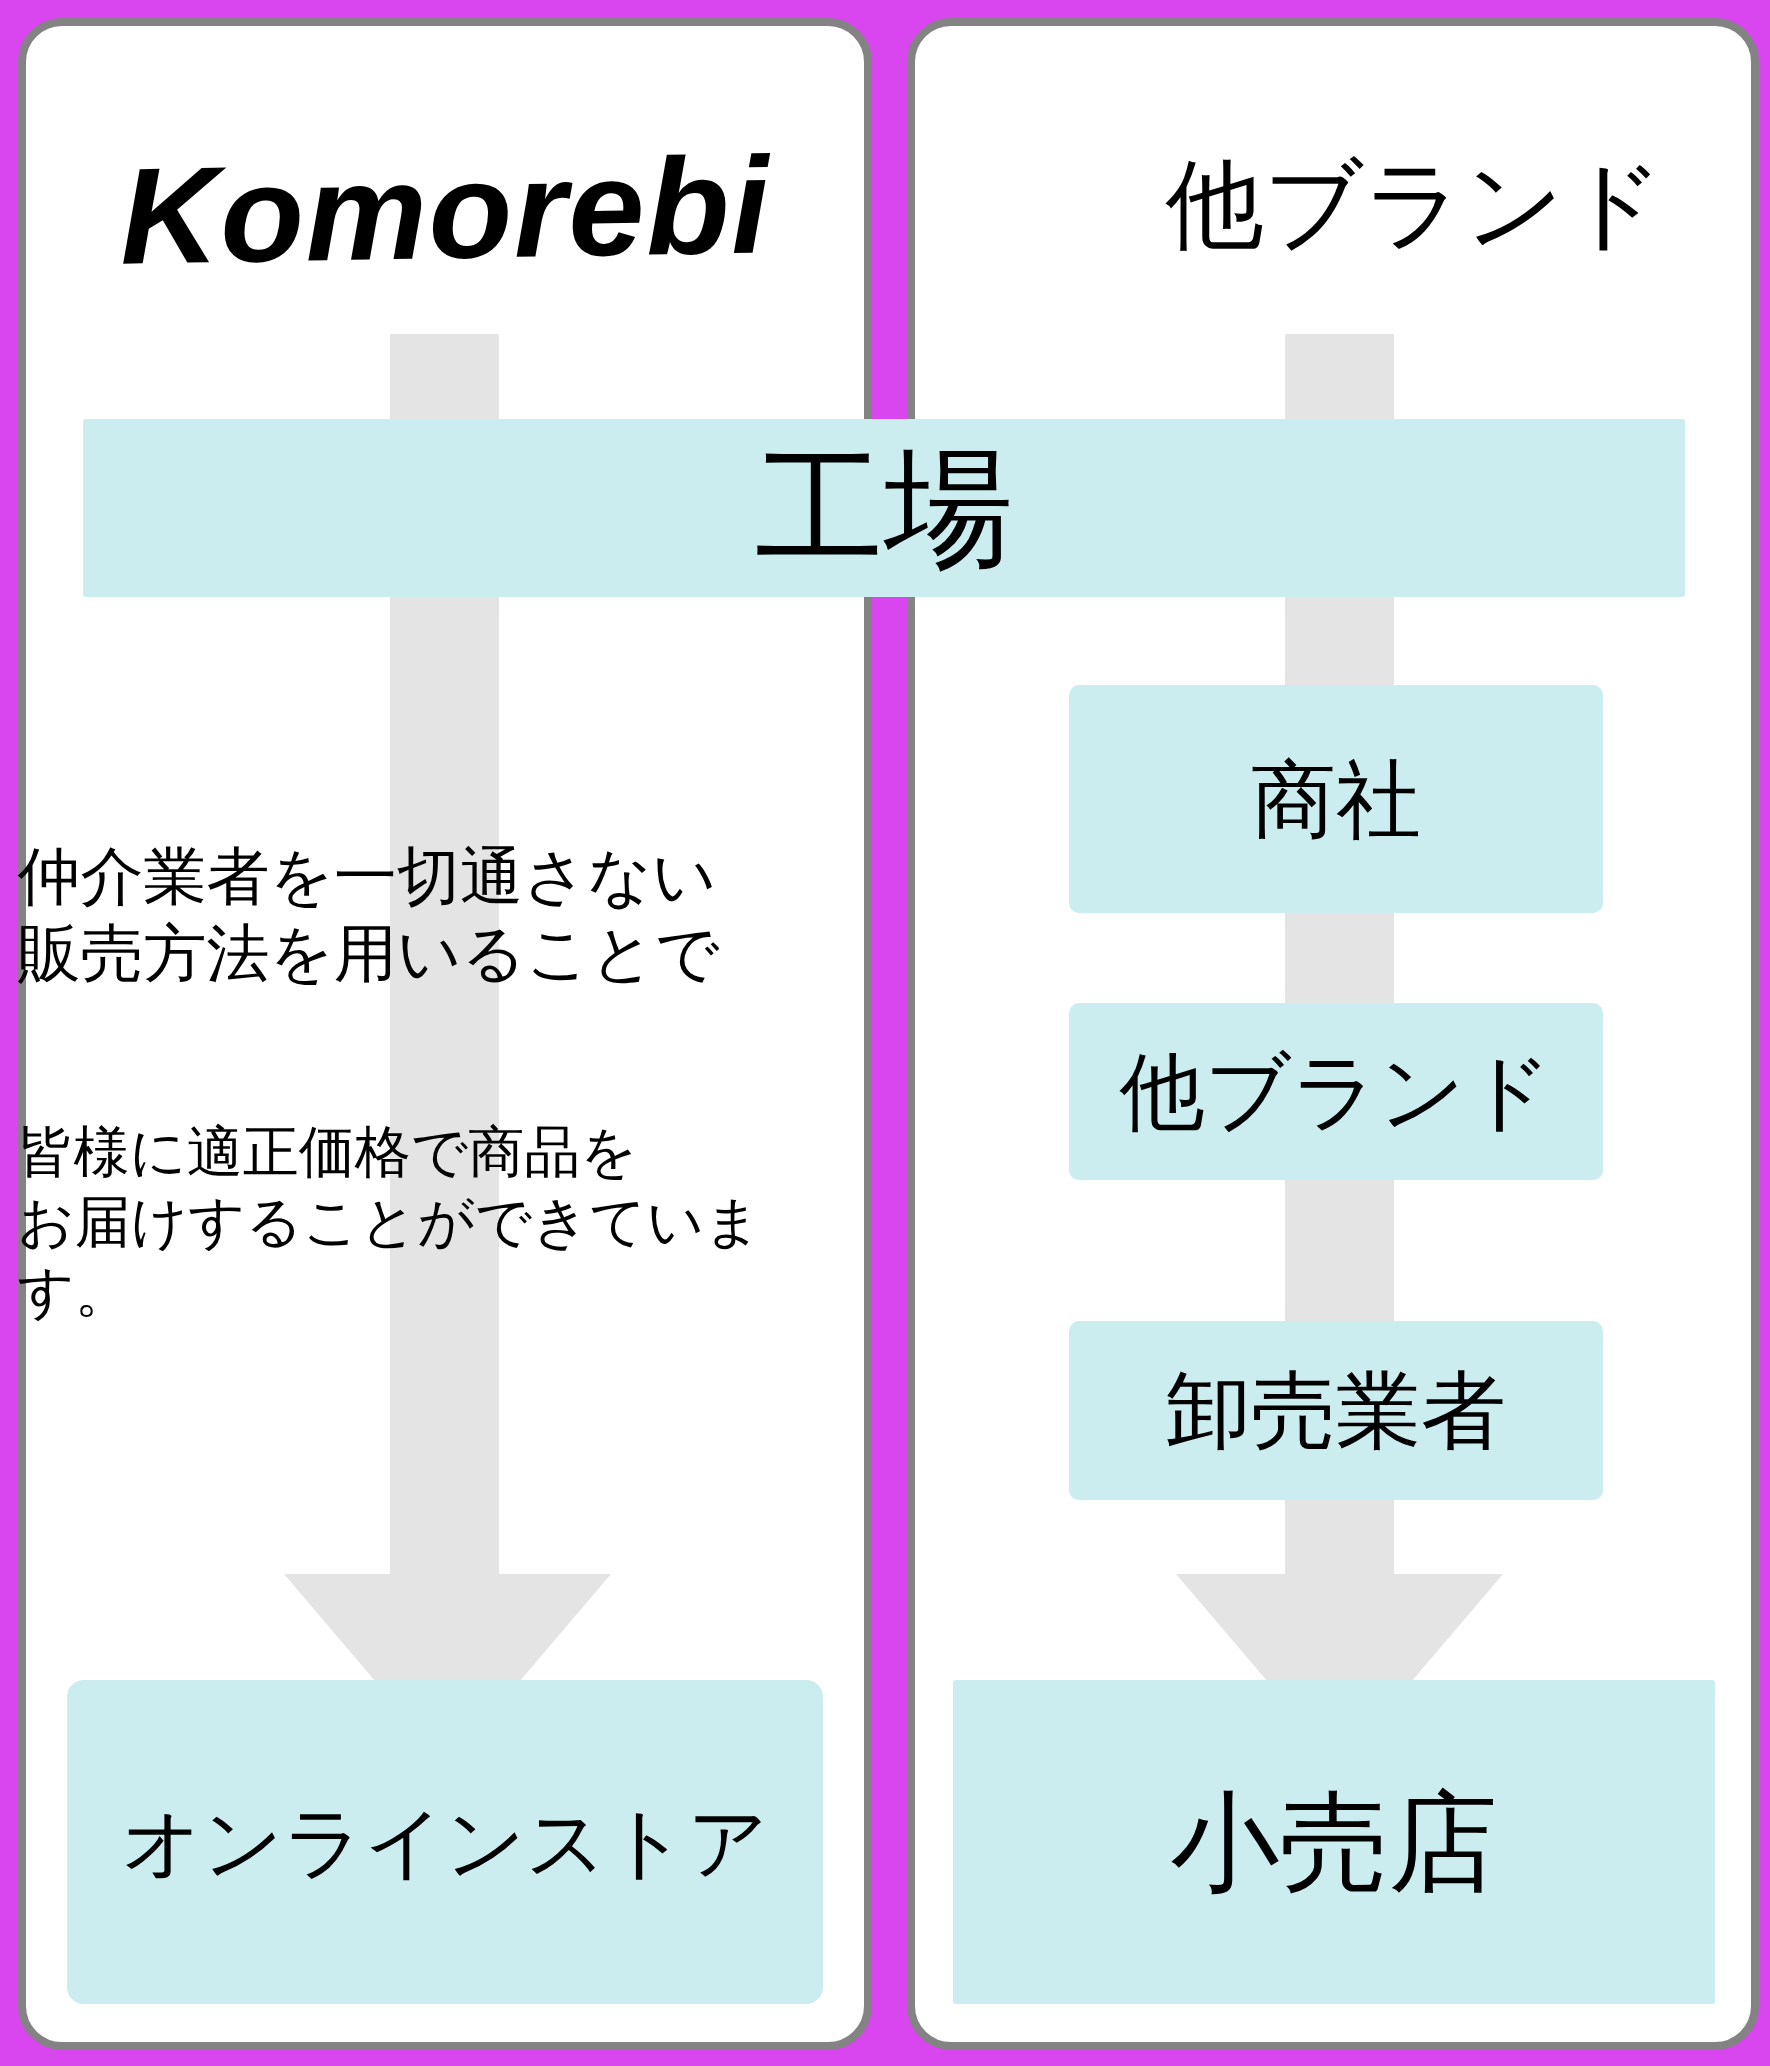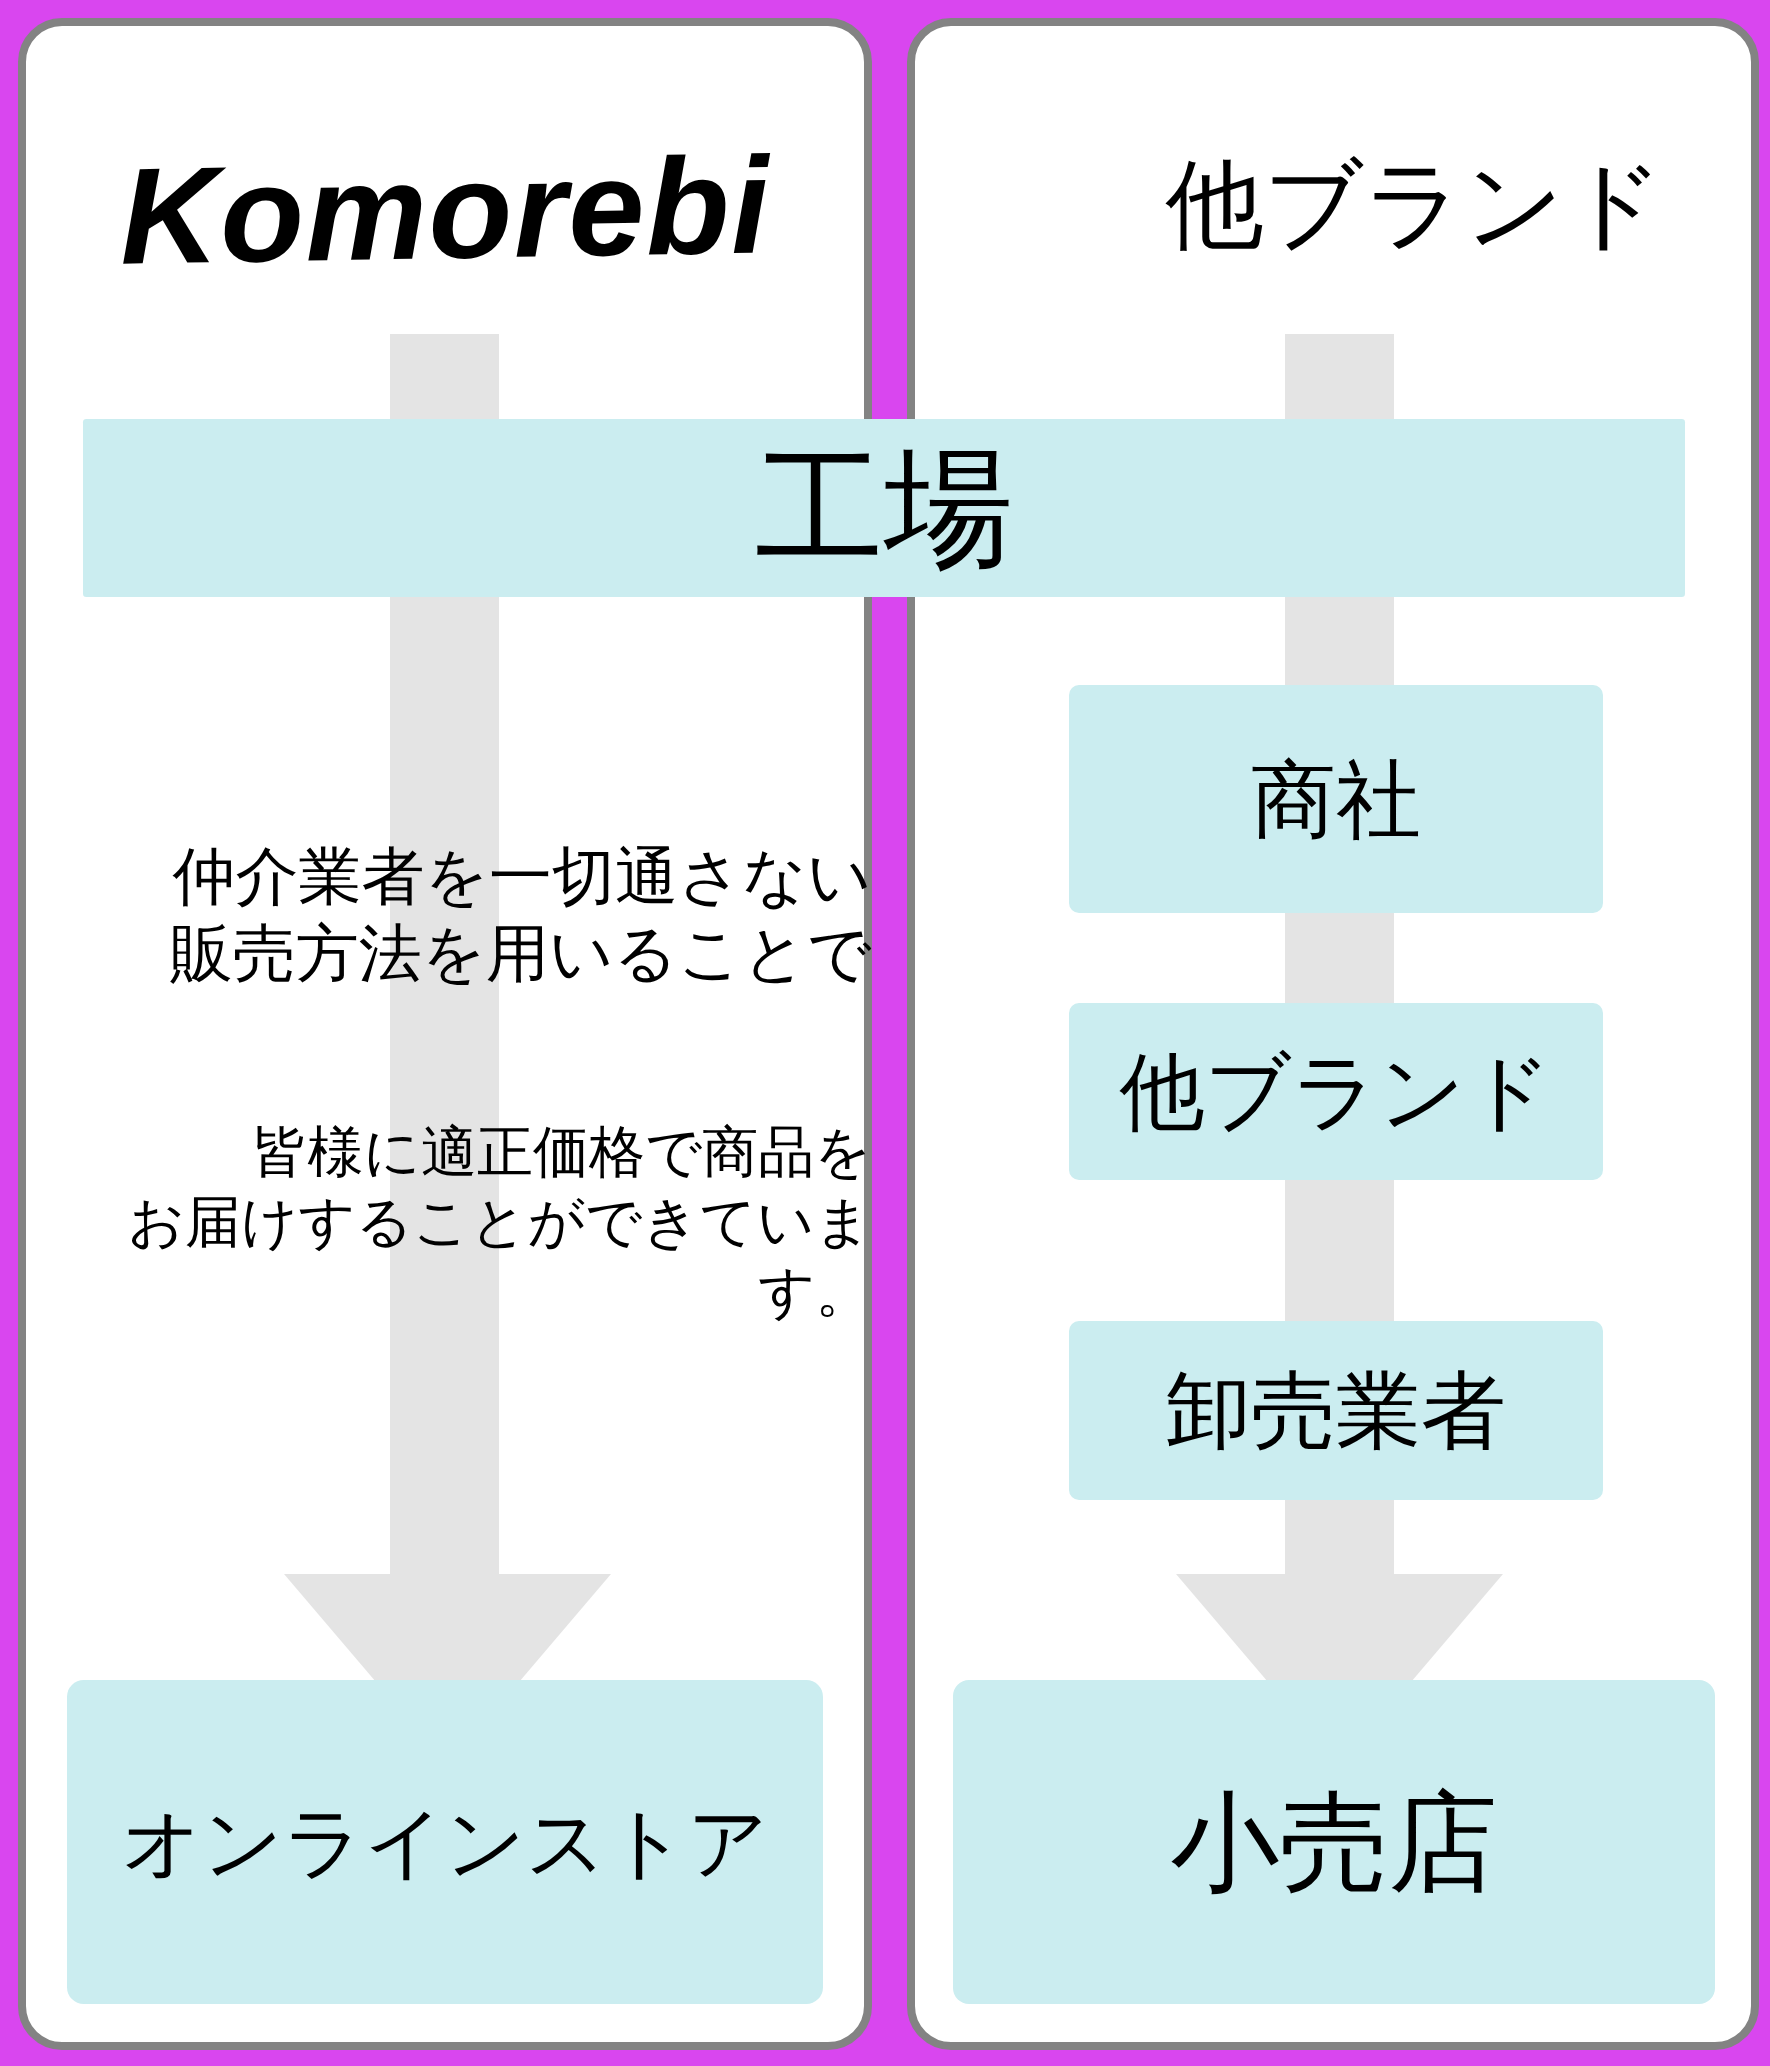--- a/index.html
+++ b/index.html
@@ -60,26 +60,26 @@
     z-index:3;
     line-height:1;
     white-space:nowrap;
   }
   .box-factory{left:83px;top:419px;width:1602px;height:178px;border-radius:3.3px;font-size:129px;font-weight:500;}
   .box-step{left:1069px;width:534px;border-radius:10px;font-size:85px;font-weight:400;}
   .box-step-0{top:685px;height:228px;}
   .box-step-1{top:1003px;height:177px;}
   .box-step-2{top:1321px;height:179px;}
   .box-online{left:67px;top:1680px;width:756px;height:324px;border-radius:16.7px;font-size:79px;font-weight:400;}
-  .box-retail{left:953px;top:1680px;width:762px;height:324px;border-radius:16px;font-size:109px;font-weight:500;}
+  .box-retail{left:953px;top:1680px;width:762px;height:324px;border-radius:3px;font-size:109px;font-weight:500;}
 
   .desc{
     position:absolute;
     left:17.5px;width:854px;
-    text-align:right;
+    text-align:left;
     color:#000;
     z-index:4;
   }
   .desc-1{top:838px;font-size:63px;line-height:77px;}
   .desc-2{top:1117px;font-size:56px;line-height:70px;}
 </style>
 </head>
 <body>
 
 <div class="canvas">

